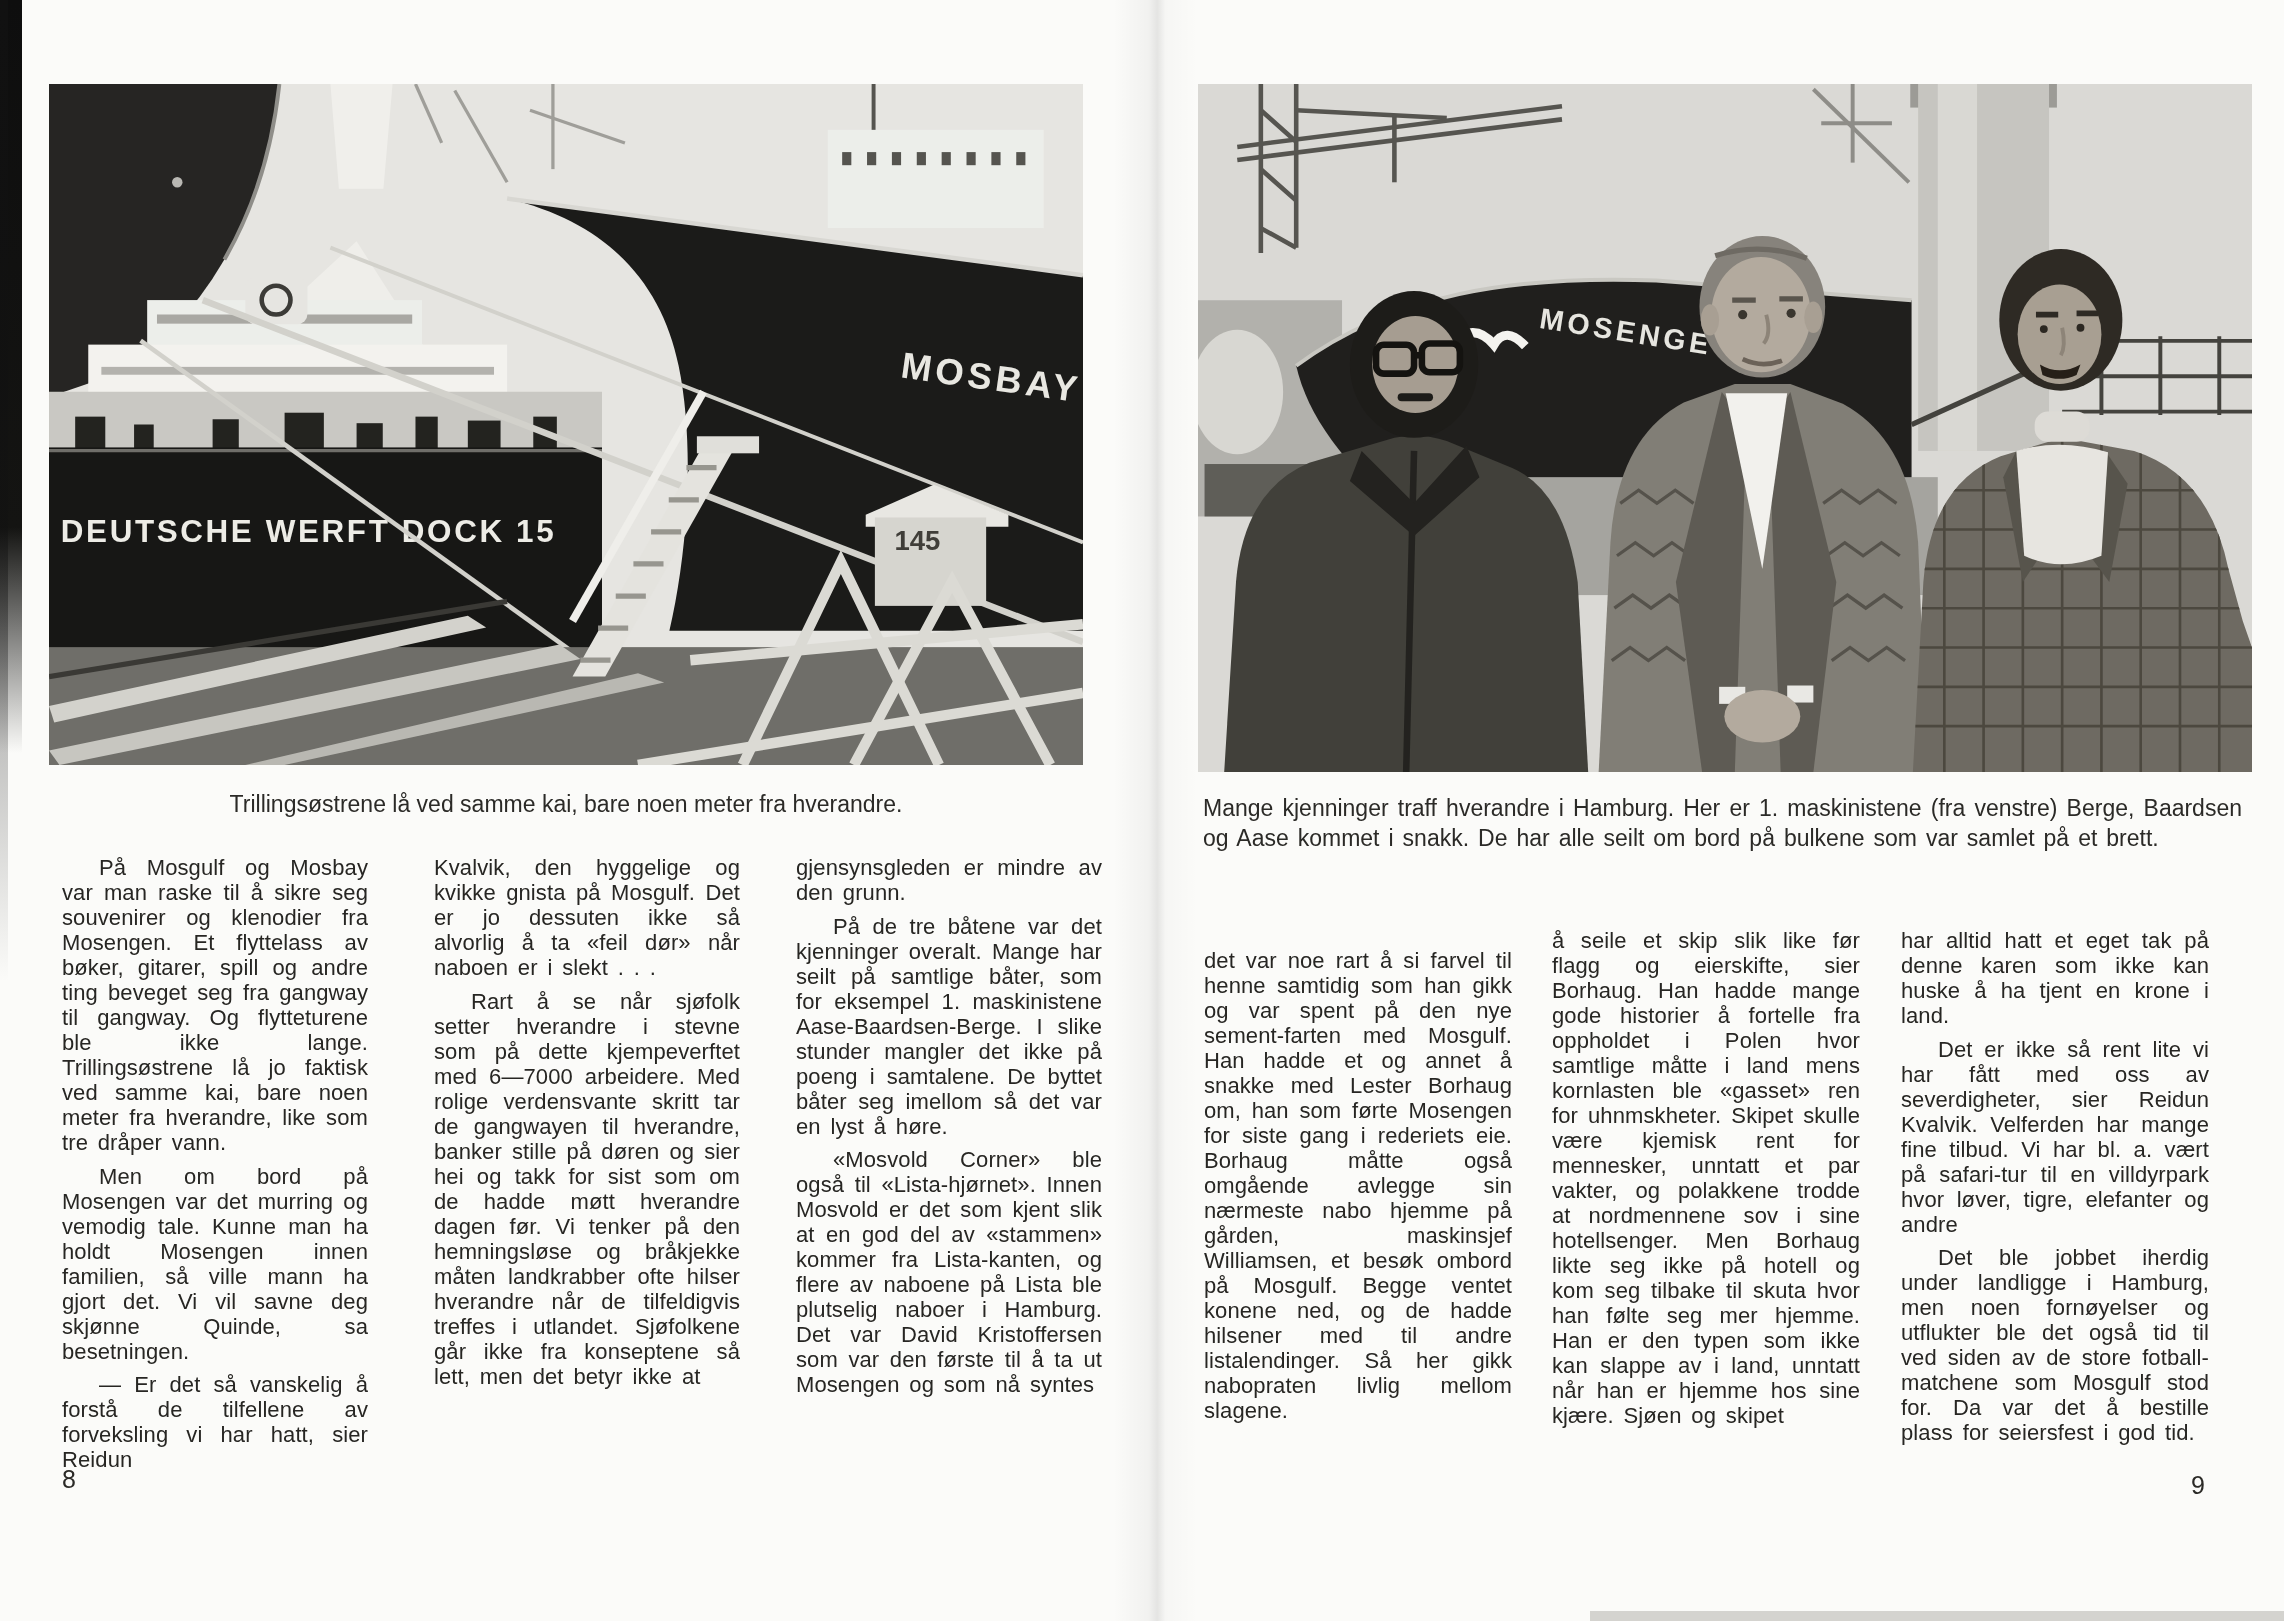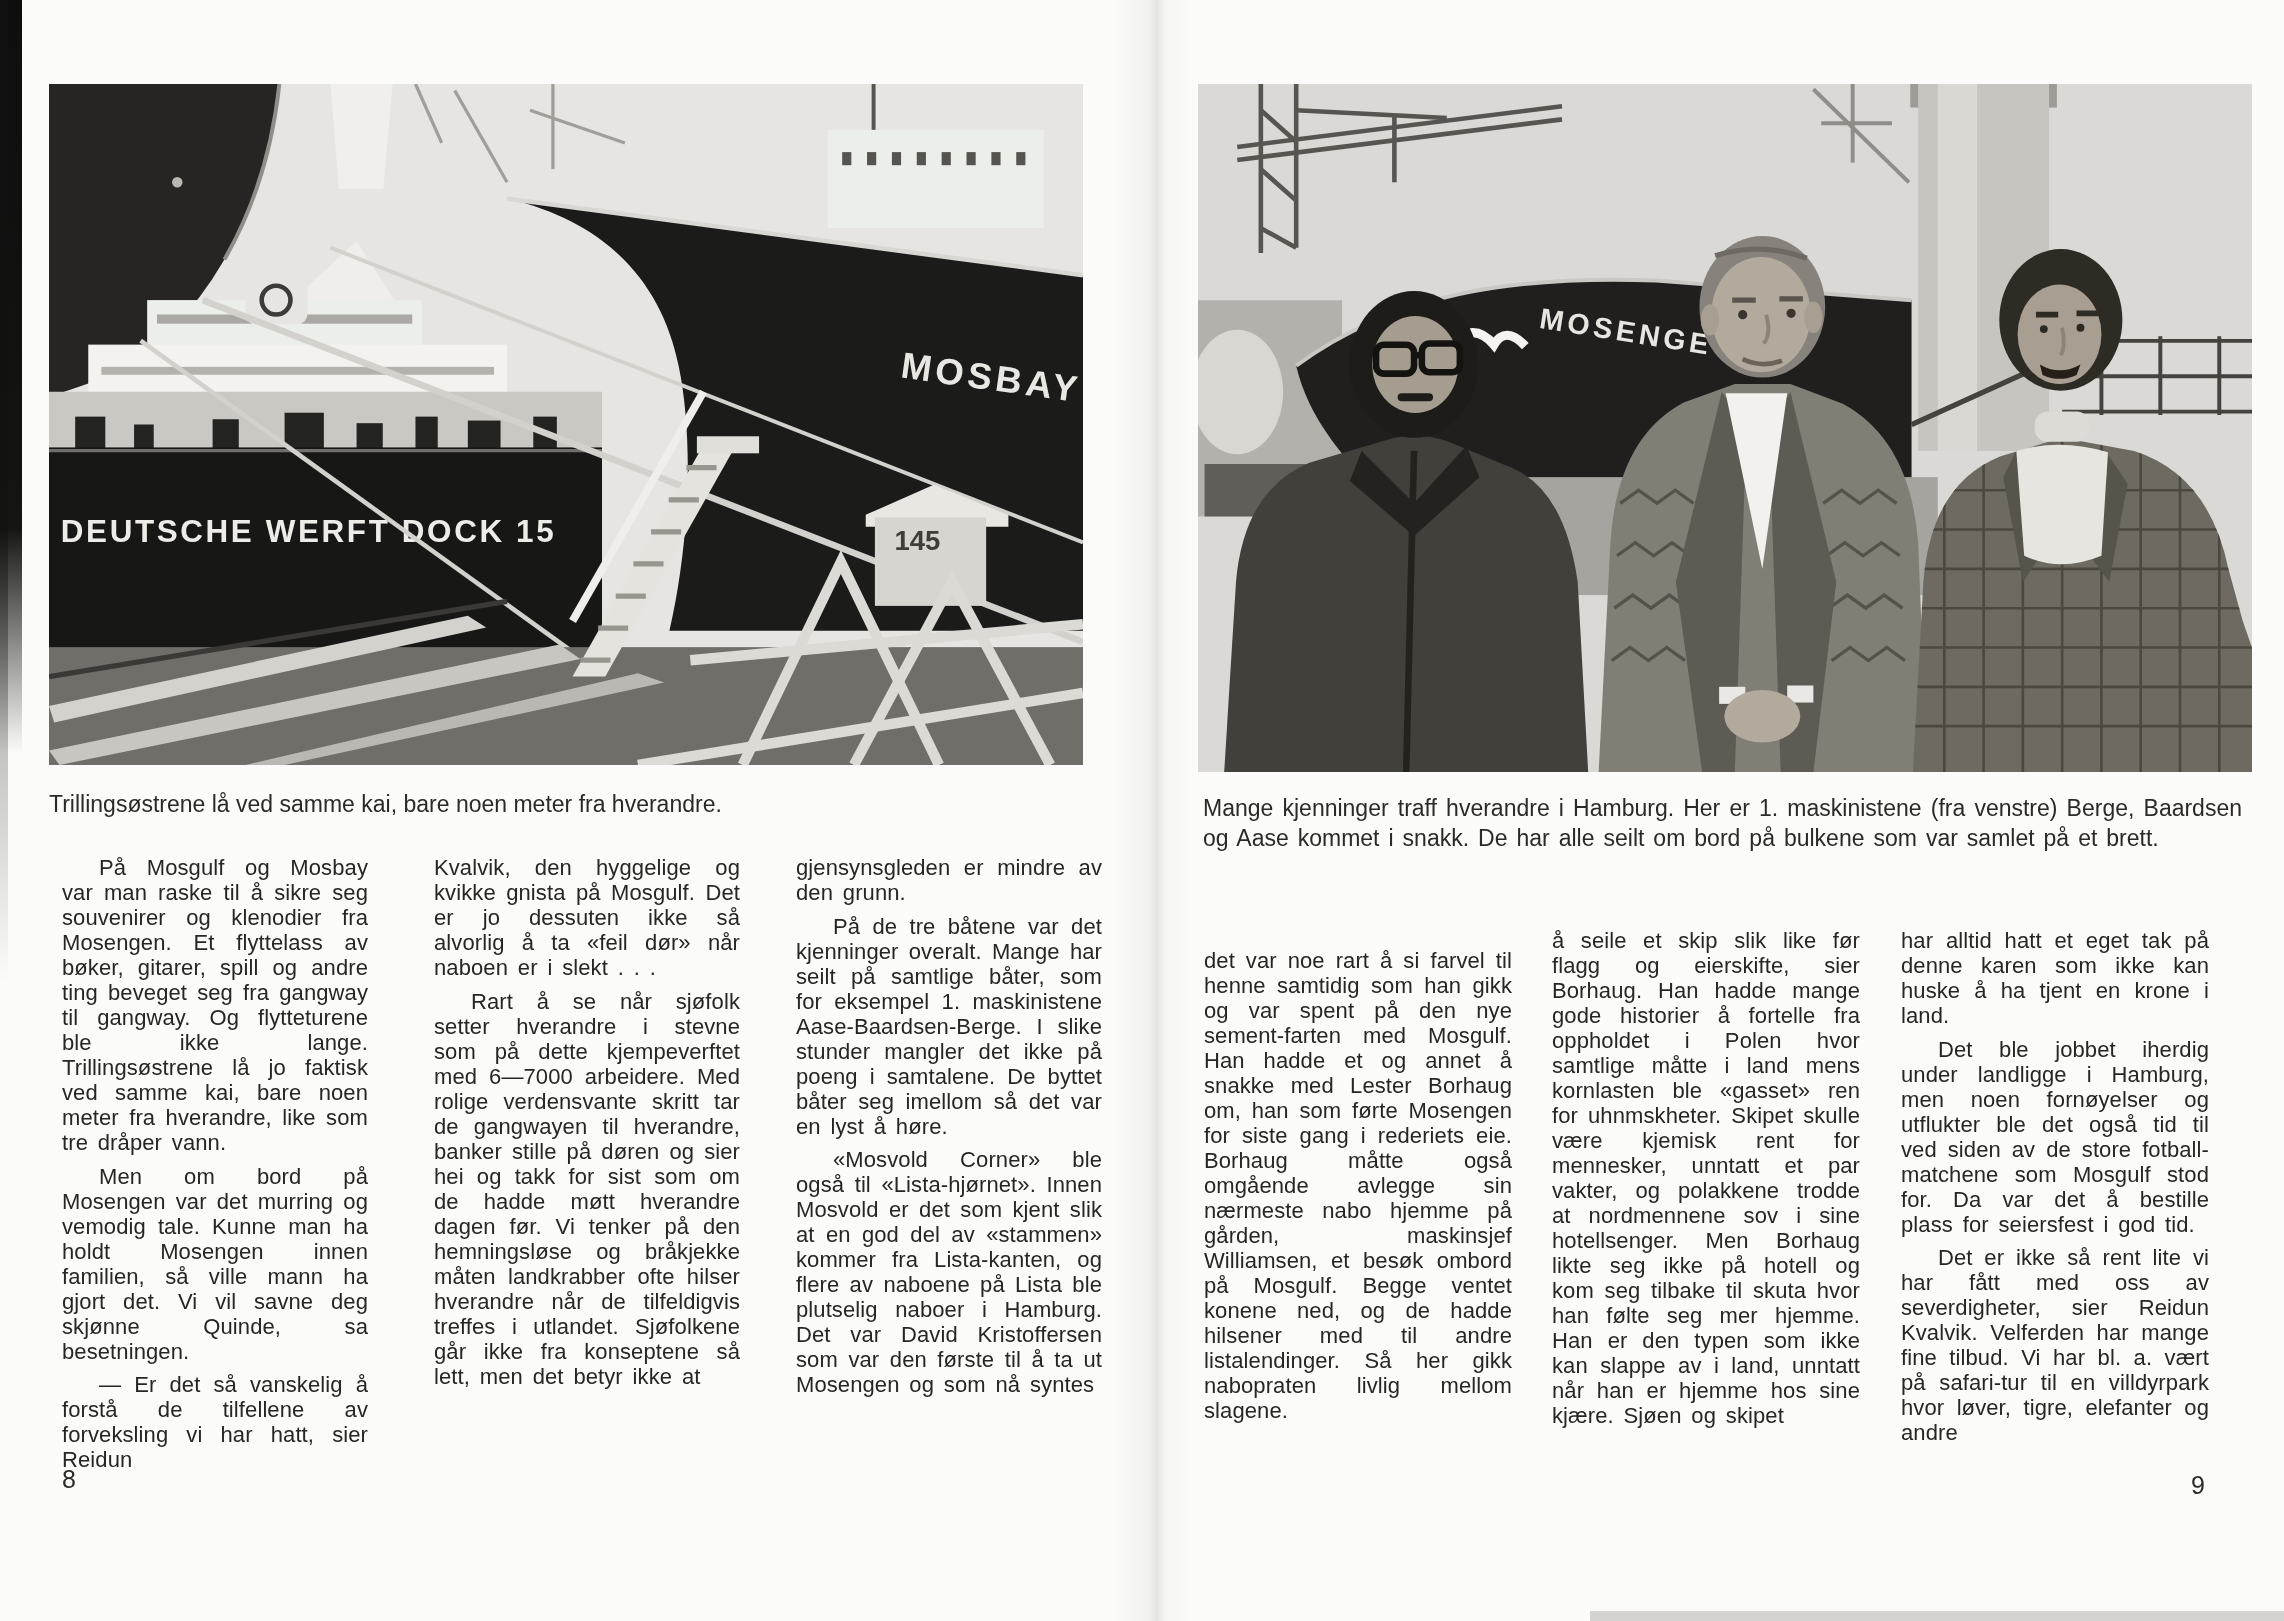--- a/index.html
+++ b/index.html
@@ -8,21 +8,21 @@
   .scan-edge-left{position:absolute;left:0;top:0;width:22px;height:753px;
        background:linear-gradient(to bottom,#0e0e0e 0%,#141412 70%,rgba(20,20,18,0) 100%)}
   .scan-edge-left2{position:absolute;left:0;top:0;width:7.9px;height:982px;
        background:linear-gradient(to bottom,#111 0%,rgba(17,17,17,0) 100%)}
   .gutter{position:absolute;left:1113px;top:0;width:85px;height:1622px;
        background:linear-gradient(to right,rgba(0,0,0,0),rgba(0,0,0,0.04) 42%,rgba(0,0,0,0.09) 52%,rgba(0,0,0,0.02) 62%,rgba(0,0,0,0))}
   .scan-edge-bottom{position:absolute;left:1590px;top:1611px;width:694px;height:10.5px;background:#d4d3cf}
   .photo{position:absolute;overflow:hidden;background:#dcdbd7}
   .photo svg{display:block;width:100%;height:100%}
   .caption{position:absolute;color:#2b2a27;font-size:23px;line-height:30px}
-  .caption.center{}
+  .caption.center{text-align:center}
   .caption.justify{text-align:justify;word-spacing:2.6px}
   .col{position:absolute}
   .col p{margin:0 0 8.5px 0;font-size:22px;line-height:25px;text-align:justify;
          color:#272623;word-spacing:3.6px;letter-spacing:0.1px}
   .col p.indent{text-indent:37px}
   .pagenum{position:absolute;font-size:25px;color:#2b2a27}
   svg text{font-family:"Liberation Sans",sans-serif;font-weight:bold}
 </style>
 </head>
 <body>
@@ -270,19 +270,19 @@
   <div class="caption justify" style="left:1203px;top:793px;width:1039px">Mange kjenninger traff hverandre i Hamburg. Her er 1. maskinistene (fra venstre) Berge, Baardsen og Aase kommet i snakk. De har alle seilt om bord på bulkene som var samlet på et brett.</div>
 
   <div class="col" style="left:1204px;top:948px;width:308px">
     <p>det var noe rart å si farvel til henne samtidig som han gikk og var spent på den nye sement-farten med Mosgulf. Han hadde et og annet å snakke med Lester Borhaug om, han som førte Mosengen for siste gang i rederiets eie. Borhaug måtte også omgående avlegge sin nærmeste nabo hjemme på gården, maskinsjef Williamsen, et besøk ombord på Mosgulf. Begge ventet konene ned, og de hadde hilsener med til andre listalendinger. Så her gikk nabopraten livlig mellom slagene.</p>
   </div>
   <div class="col" style="left:1552px;top:928px;width:308px">
     <p>å seile et skip slik like før flagg og eierskifte, sier Borhaug. Han hadde mange gode historier å fortelle fra oppholdet i Polen hvor samtlige måtte i land mens kornlasten ble «gasset» ren for uhnmskheter. Skipet skulle være kjemisk rent for mennesker, unntatt et par vakter, og polakkene trodde at nordmennene sov i sine hotellsenger. Men Borhaug likte seg ikke på hotell og kom seg tilbake til skuta hvor han følte seg mer hjemme. Han er den typen som ikke kan slappe av i land, unntatt når han er hjemme hos sine kjære. Sjøen og skipet</p>
   </div>
   <div class="col" style="left:1901px;top:928px;width:308px">
     <p>har alltid hatt et eget tak på denne karen som ikke kan huske å ha tjent en krone i land.</p>
+    <p class="indent">Det er ikke så rent lite vi har fått med oss av severdigheter, sier Reidun Kvalvik. Velferden har mange fine tilbud. Vi har bl. a. vært på safari-tur til en villdyrpark hvor løver, tigre, elefanter og andre</p>
     <p class="indent">Det ble jobbet iherdig under landligge i Hamburg, men noen fornøyelser og utflukter ble det også tid til ved siden av de store fotball-matchene som Mosgulf stod for. Da var det å bestille plass for seiersfest i god tid.</p>
-    <p class="indent">Det er ikke så rent lite vi har fått med oss av severdigheter, sier Reidun Kvalvik. Velferden har mange fine tilbud. Vi har bl. a. vært på safari-tur til en villdyrpark hvor løver, tigre, elefanter og andre</p>
   </div>
 
   <div class="pagenum" style="left:2191px;top:1471px">9</div>
 </div>
 
 
 </body></html>

